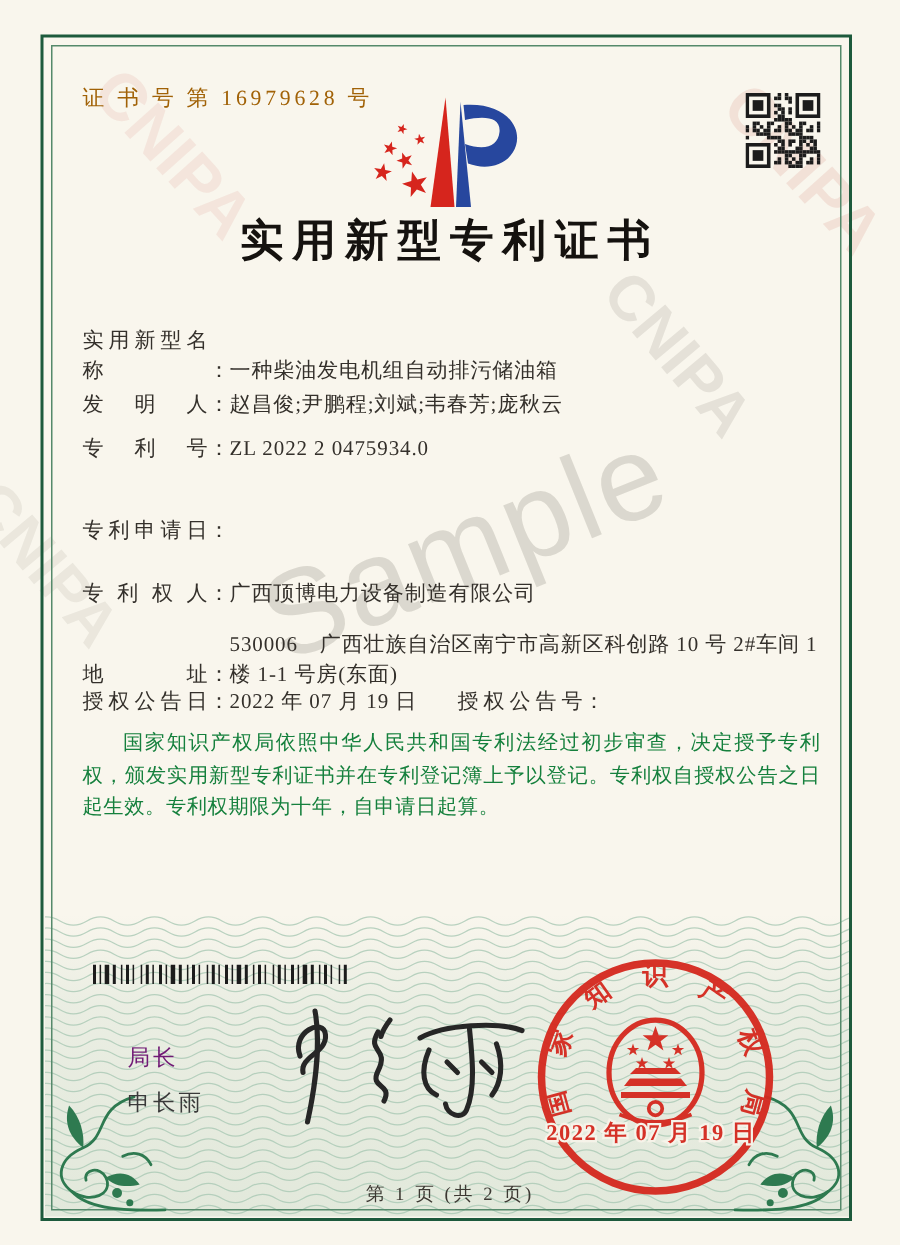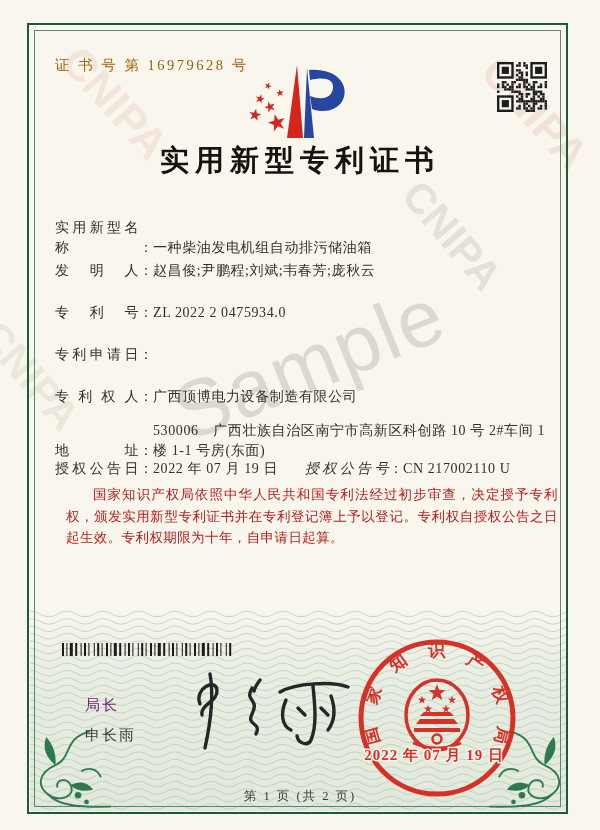--- a/index.html
+++ b/index.html
@@ -29,23 +29,23 @@
   .qr{position:absolute;left:497px;top:62px;width:50px;height:50px;}
   .logo{position:absolute;left:235px;top:55px;width:130px;height:90px;}
   .title{position:absolute;left:0;top:141px;width:600px;text-align:center;
     font-size:29px;font-weight:700;letter-spacing:6px;color:#15120f;}
   
   .row{position:absolute;left:55px;width:495px;font-size:14px;letter-spacing:.6px;color:#34302b;display:flex;align-items:flex-end;line-height:20px;}
   .lbl{display:inline-block;width:84px;flex:0 0 84px;text-align:justify;text-align-last:justify;}
   .colon{display:inline-block;width:14px;flex:0 0 14px;}
   .val{flex:1;}
   .pair2{position:absolute;left:250px;top:0;display:flex;width:245px;}
-  .pair2 .lbl{width:84px;flex:0 0 84px;font-style:italic;}
-  
-  .paras{position:absolute;left:66px;top:484px;width:492px;font-size:13.5px;line-height:21.5px;color:#b91c1c;letter-spacing:.4px;}
+  .pair2 .lbl{width:84px;flex:0 0 84px;}
+  
+  .paras{position:absolute;left:55px;top:484px;width:492px;font-size:13.5px;line-height:21.5px;color:#15803d;letter-spacing:.4px;}
   .paras p{margin:0;text-indent:2em;text-align:justify;}
   
   .barcode{position:absolute;left:62px;top:643px;width:172px;height:13px;}
   .sig-title{position:absolute;left:85px;top:696px;font-size:15px;font-family:Liberation Mono, monospace;color:#701a75;letter-spacing:2px;}
   .sig-name{position:absolute;left:85px;top:726px;font-size:15px;font-family:"Liberation Sans","DejaVu Sans",sans-serif;color:#3a3a3a;letter-spacing:2px;}
   .sig-hand{position:absolute;left:180px;top:668px;width:185px;height:92px;}
   .seal{position:absolute;left:352px;top:633px;width:170px;height:170px;opacity:.95;}
   .orn{position:absolute;width:80px;height:88px;}
   .orn-l{left:31px;top:724px;}
   .orn-r{left:489px;top:724px;transform:scaleX(-1);}
@@ -289,21 +289,21 @@
   <div class="row" style="top:218px">
     <span class="lbl">实用新型名称</span>
       <span class="colon">：</span>
       <span class="val">一种柴油发电机组自动排污储油箱</span>
   </div>
   <div class="row" style="top:261px">
     <span class="lbl">发明人</span>
       <span class="colon">：</span>
       <span class="val">赵昌俊;尹鹏程;刘斌;韦春芳;庞秋云</span>
   </div>
-  <div class="row" style="top:303px">
+  <div class="row" style="top:290px">
     <span class="lbl">专利号</span>
       <span class="colon">：</span>
       <span class="val">ZL 2022 2 0475934.0</span>
   </div>
   <div class="row" style="top:345px">
     <span class="lbl">专利申请日</span>
       <span class="colon">：</span>
   </div>
   <div class="row" style="top:387px">
     <span class="lbl">专利权人</span>
@@ -318,21 +318,20 @@
       <span>楼 1-1 号房(东面)</span>
     </span>
   </div>
   <div class="row" style="top:459px">
     <span class="lbl">授权公告日</span>
       <span class="colon">：</span>
       <span class="val">2022 年 07 月 19 日</span>
     <span class="pair2">
       <span class="lbl">授权公告号</span>
         <span class="colon">：</span>
-        <span class="val">CN 217002110 U</span>
     </span>
   </div>
 
   <div class="paras">
     <p>国家知识产权局依照中华人民共和国专利法经过初步审查，决定授予专利权，颁发实用新型专利证书并在专利登记簿上予以登记。专利权自授权公告之日起生效。专利权期限为十年，自申请日起算。</p>
   </div>
 
   <svg class="barcode" id="barcode-svg" viewBox="0 0 172 13" preserveAspectRatio="none" xmlns="http://www.w3.org/2000/svg">
       <rect x="0" y="0" width="2" height="13" fill="#1c1c1c"></rect>
       <rect x="4.4" y="0" width="1" height="13" fill="#1c1c1c"></rect>

